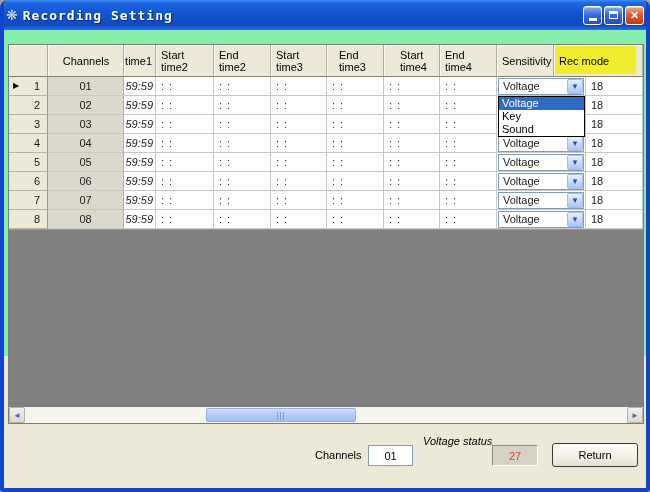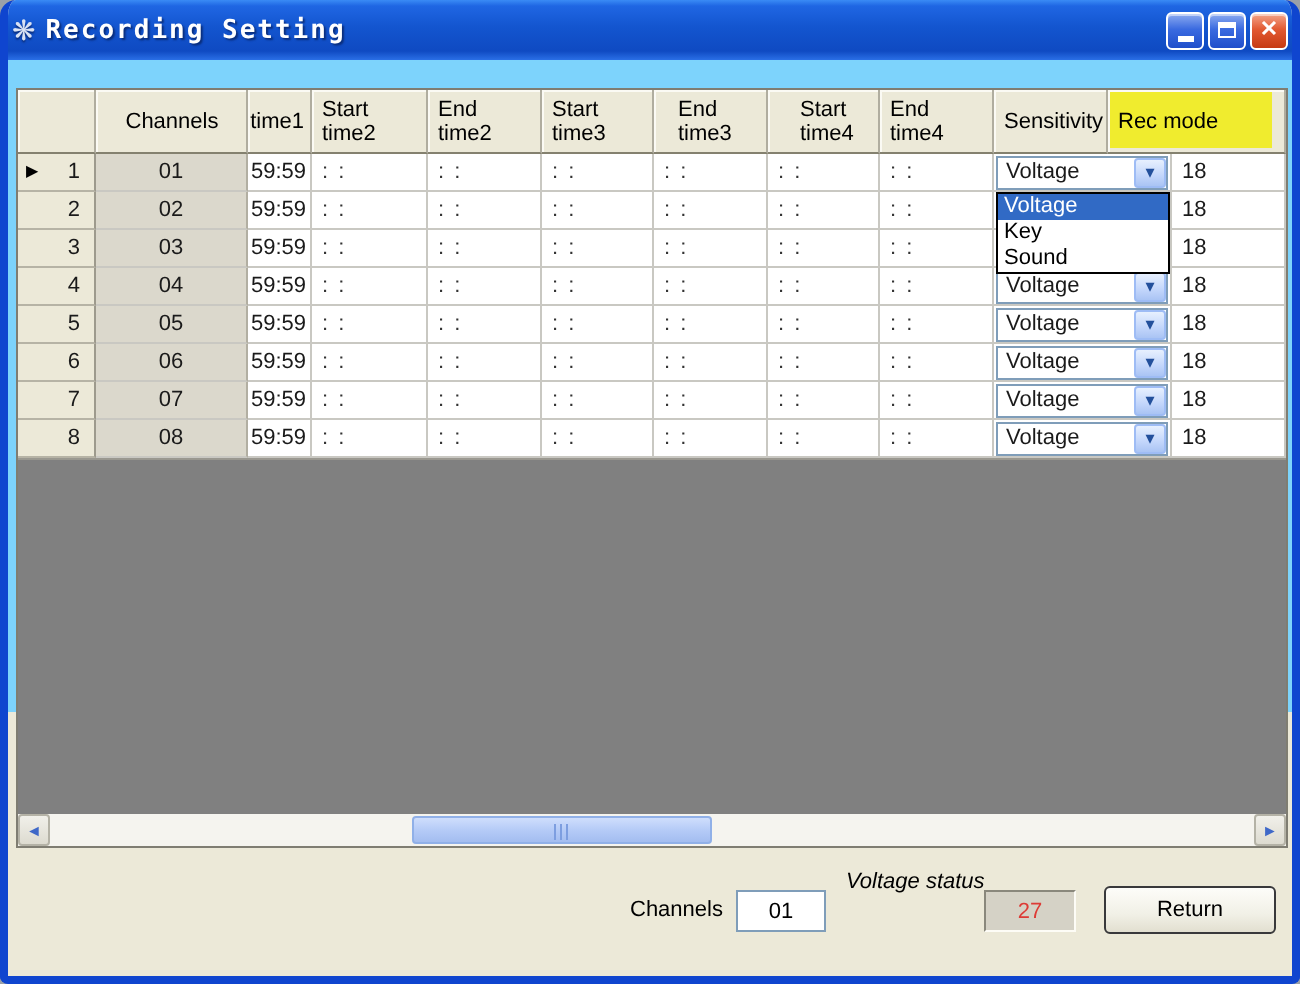--- a/index.html
+++ b/index.html
@@ -30,21 +30,21 @@
     display:flex;align-items:center;justify-content:center;
     background:linear-gradient(180deg,#8cabf0 0%,#3a6ae0 45%,#1f4ecb 100%);
     box-shadow:inset 0 1px 0 rgba(255,255,255,.5);
     cursor:pointer;
   }
   .tb-btn.close{background:linear-gradient(180deg,#f4a489 0%,#e25a32 45%,#c63a12 100%);}
   .glyph-min{width:8px;height:3px;background:#fff;margin-top:9px;}
   .glyph-max{width:9px;height:8px;border:1px solid #fff;border-top-width:3px;}
   .glyph-close{color:#fff;font-size:11px;font-weight:bold;line-height:1;}
   
-  .client{position:absolute;left:0;top:30px;width:642px;height:326px;background:#7dd3fc;}
+  .client{position:absolute;left:0;top:30px;width:642px;height:326px;background:#86efac;}
   
   .grid{
     position:absolute;left:4px;top:14px;width:636px;height:380px;
     border:1px solid #7f7d72;background:#fff;overflow:hidden;
   }
   .ghead{display:flex;height:32px;}
   .hcell{
     position:relative;background:#ece9d8;
     border-right:1px solid #b0ad9f;border-bottom:1px solid #84816f;
     box-shadow:inset 1px 1px 0 #fbfaf4;
@@ -76,21 +76,21 @@
     font-size:11px;color:#1a1a1a;overflow:hidden;cursor:default;
   }
   .cell.rowsel{
     background:#ece9d8;border-right:1px solid #9d9a8d;border-bottom:1px solid #b6b3a5;
     justify-content:flex-end;padding-right:7px;position:relative;
   }
   .marker{position:absolute;left:4px;top:4px;font-size:8px;color:#000;}
   .cell.channels{
     background:#dbd8cc;justify-content:center;border-right:1px solid #b2afa2;
   }
-  .cell.clipR{position:relative;padding:0;}
+  .cell.clipR{position:relative;padding:0;font-style:italic;}
   .cell.clipR span{position:absolute;right:2px;white-space:nowrap;}
   .cell.timecell span{color:#333;letter-spacing:1px;}
   .cell.reccell{padding:0;position:relative;}
   .combo{
     flex:1;height:17px;margin:0 1px;display:flex;align-items:center;
     border:1px solid #7f9db9;background:#fff;cursor:pointer;
   }
   .combo-text{flex:1;padding-left:4px;font-size:11px;}
   .combo-btn{
     width:16px;height:15px;display:flex;align-items:center;justify-content:center;

